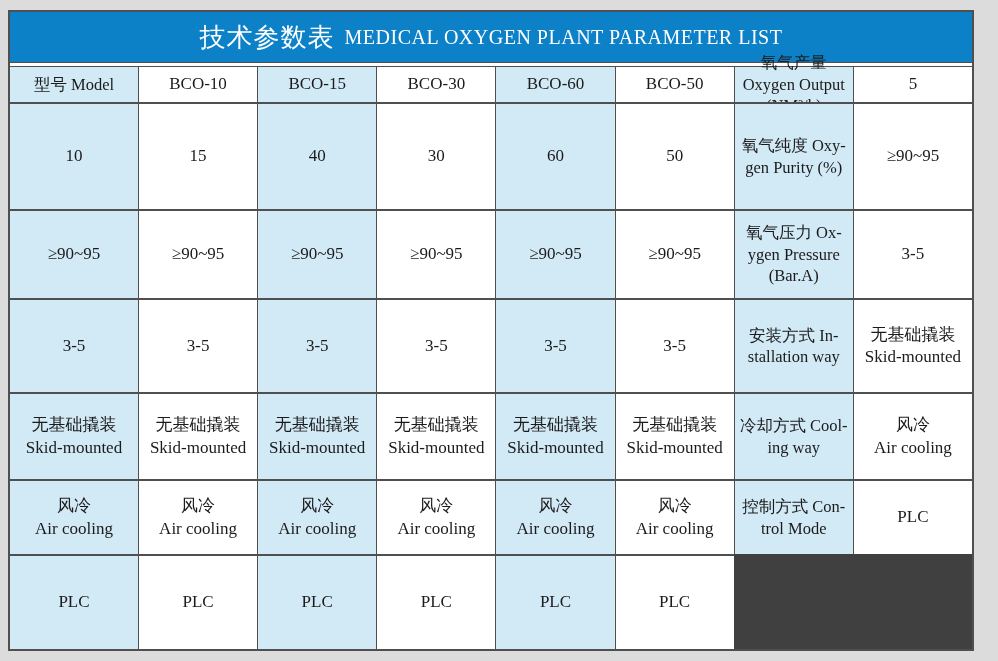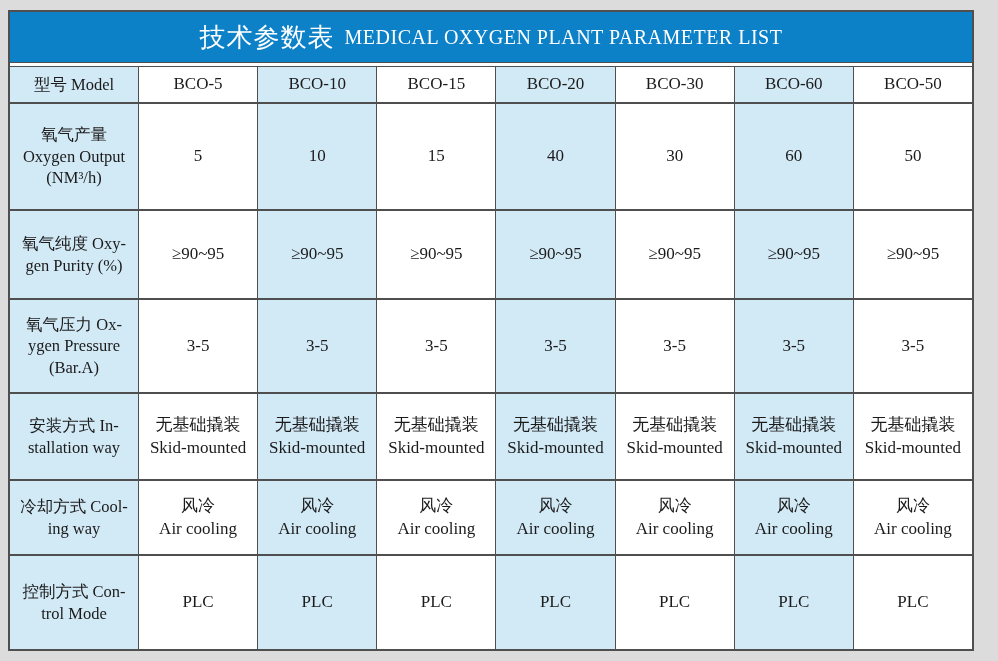--- a/index.html
+++ b/index.html
@@ -67,24 +67,22 @@
 
 <div class="tbl">
   <div class="title">
     <span class="t-zh">技术参数表</span>
     <span class="t-en">MEDICAL OXYGEN PLANT PARAMETER LIST</span>
   </div>
   <div class="gap"></div>
   <div class="grid">
 
     <div class="cell lblcell">型号  Model</div>
-    <div class="cell">BCO-5</div>
     <div class="cell">BCO-10</div>
     <div class="cell">BCO-15</div>
-    <div class="cell">BCO-20</div>
     <div class="cell">BCO-30</div>
     <div class="cell">BCO-60</div>
     <div class="cell">BCO-50</div>
 
     <div class="cell lblcell">氧气产量
 Oxygen Output
 (NM³/h)</div>
     <div class="cell">5</div>
     <div class="cell">10</div>
     <div class="cell">15</div>

